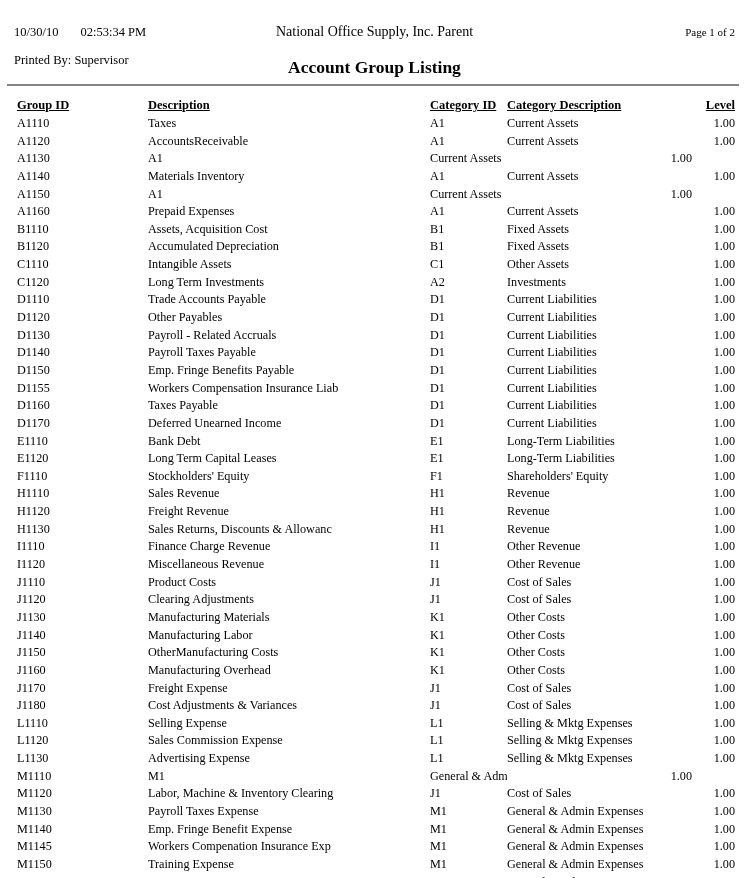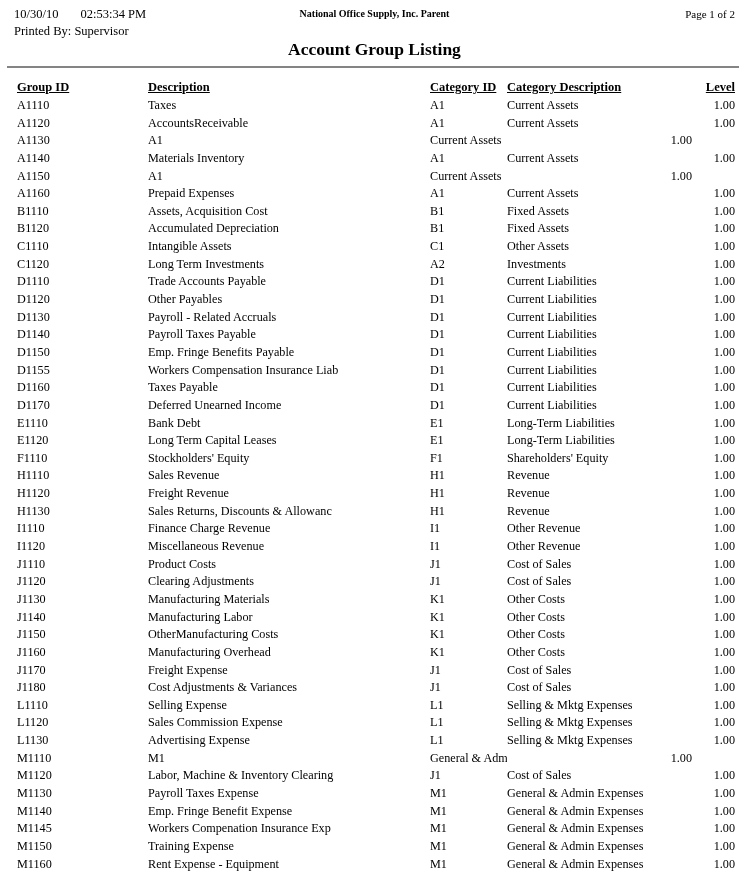--- a/index.html
+++ b/index.html
@@ -14,27 +14,27 @@
     width: 746px;
     height: 878px;
     background: #ffffff;
     overflow: hidden;
   }
   
   .report-header {
     display: grid;
     grid-template-columns: 1fr auto 1fr;
     align-items: start;
-    padding: 6px 11px 0 14px;
+    padding: 24px 11px 0 14px;
   }
   .rh-left { text-align: left; font-size: 12.5px; line-height: 16px; }
   .rh-left .datetime .time { margin-left: 22px; }
-  .rh-left .printed-by { margin-top: 1px; }
+  .rh-left .printed-by { margin-top: 12px; }
   .rh-center { text-align: center; }
-  .rh-center .company { font-weight: bold; font-size: 10px; line-height: 16px; }
+  .rh-center .company { font-weight: normal; font-size: 14px; line-height: 16px; }
   .rh-center .report-title { font-weight: bold; font-size: 17.5px; line-height: 20px; margin-top: 17px; }
   .rh-right { text-align: right; font-size: 11px; line-height: 16px; }
   .header-rule {
     height: 0;
     border-top: 2px solid #848484;
     margin: 7px 7px 0 7px;
   }
   
   .table {
     padding: 11px 11px 0 17px;

